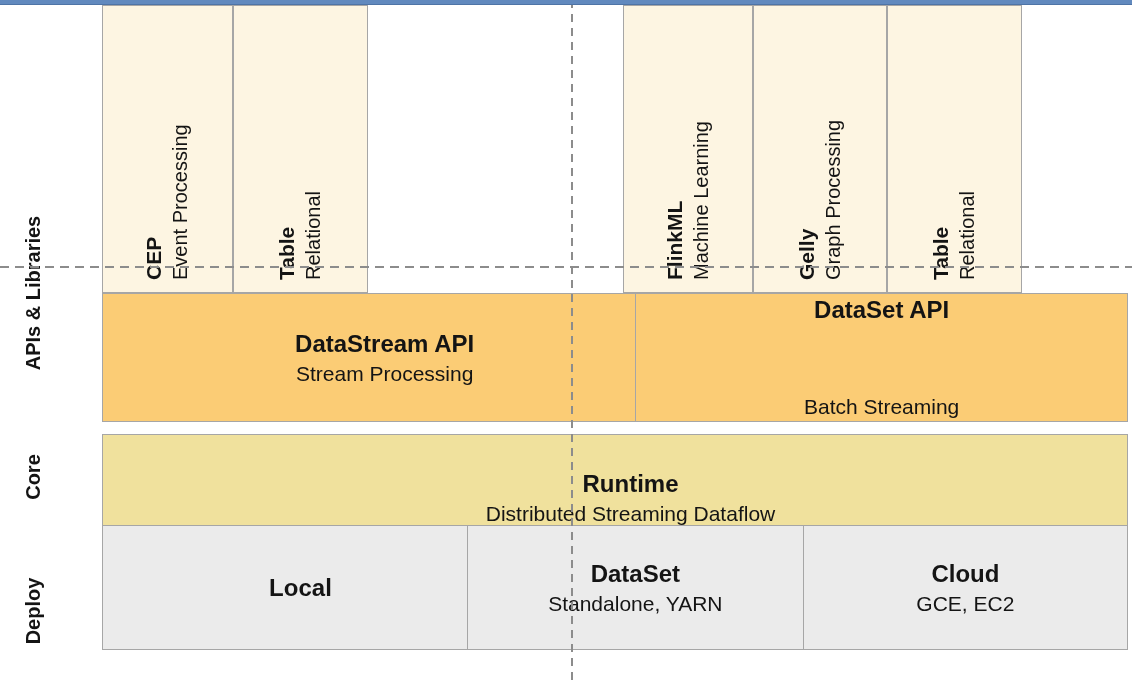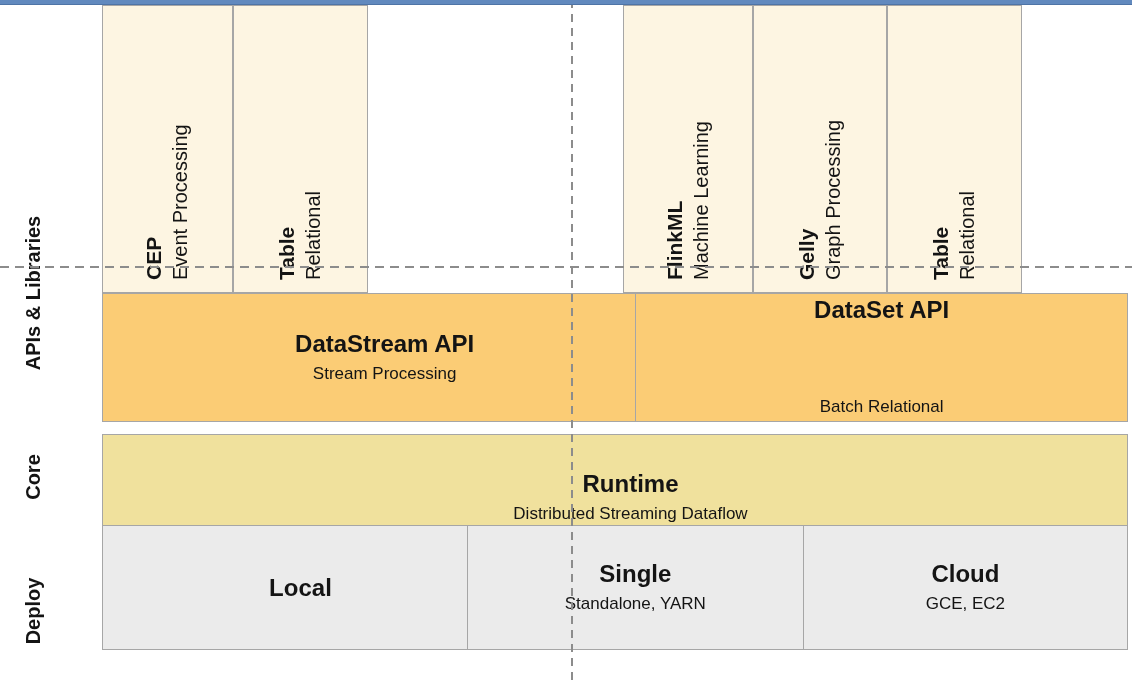--- a/index.html
+++ b/index.html
@@ -33,21 +33,21 @@
   
   .layer-row{position:absolute;left:102px;width:1026px;box-sizing:border-box;
     border:1.5px solid var(--box-border,#A6A6A6);display:flex;z-index:1;padding-left:31px;}
   .api-row{top:293px;height:129px;background:var(--api-bg,#FBCC75);}
   .core-row{top:434px;height:127px;background:var(--core-bg,#F0E19D);}
   .deploy-row{top:525px;height:125px;background:var(--deploy-bg,#EBEBEB);justify-content:center;}
   .cell{display:flex;flex-direction:column;justify-content:center;align-items:center;
     box-sizing:border-box;height:100%;}
   .cell.divider{border-right:1.5px solid var(--box-border,#A6A6A6);}
   .cell-title{font-weight:bold;font-size:24px;line-height:31px;}
-  .cell-sub{font-size:17px;line-height:29px;}
+  .cell-sub{font-size:21px;line-height:29px;}
   
   .dash-h{position:absolute;left:0;top:266px;width:1132px;height:2px;z-index:3;
     background:repeating-linear-gradient(to right,var(--dash,#8C8C8C) 0 9px,transparent 9px 15px);}
   .dash-v{position:absolute;left:571px;top:0;width:2px;height:680px;z-index:3;
     background:repeating-linear-gradient(to bottom,var(--dash,#8C8C8C) 0 8px,transparent 8px 14px);}
 </style>
 </head>
 <body>
 
 <div class="canvas">
@@ -90,37 +90,37 @@
     </div>
   </div>
 
   <div class="layer-row api-row">
     <div class="cell divider" style="width:519px;">
       <span class="cell-title">DataStream API</span>
       <span class="cell-sub">Stream Processing</span>
     </div>
     <div class="cell" style="width:507px;justify-content:space-between;">
       <span class="cell-title">DataSet API</span>
-      <span class="cell-sub">Batch Relational</span>
+      <span class="cell-sub">Batch Streaming</span>
     </div>
   </div>
 
   <div class="layer-row core-row">
     <div class="cell" style="width:100%;">
       <span class="cell-title">Runtime</span>
       <span class="cell-sub">Distributed Streaming Dataflow</span>
     </div>
   </div>
 
   <div class="layer-row deploy-row">
     <div class="cell divider" style="width:345px;">
       <span class="cell-title">Local</span>
     </div>
     <div class="cell divider" style="width:347px;">
-      <span class="cell-title">Single</span>
+      <span class="cell-title">DataSet</span>
       <span class="cell-sub">Standalone, YARN</span>
     </div>
     <div class="cell" style="width:334px;">
       <span class="cell-title">Cloud</span>
       <span class="cell-sub">GCE, EC2</span>
     </div>
   </div>
 
   <div class="dash-h"></div>
   <div class="dash-v"></div>

